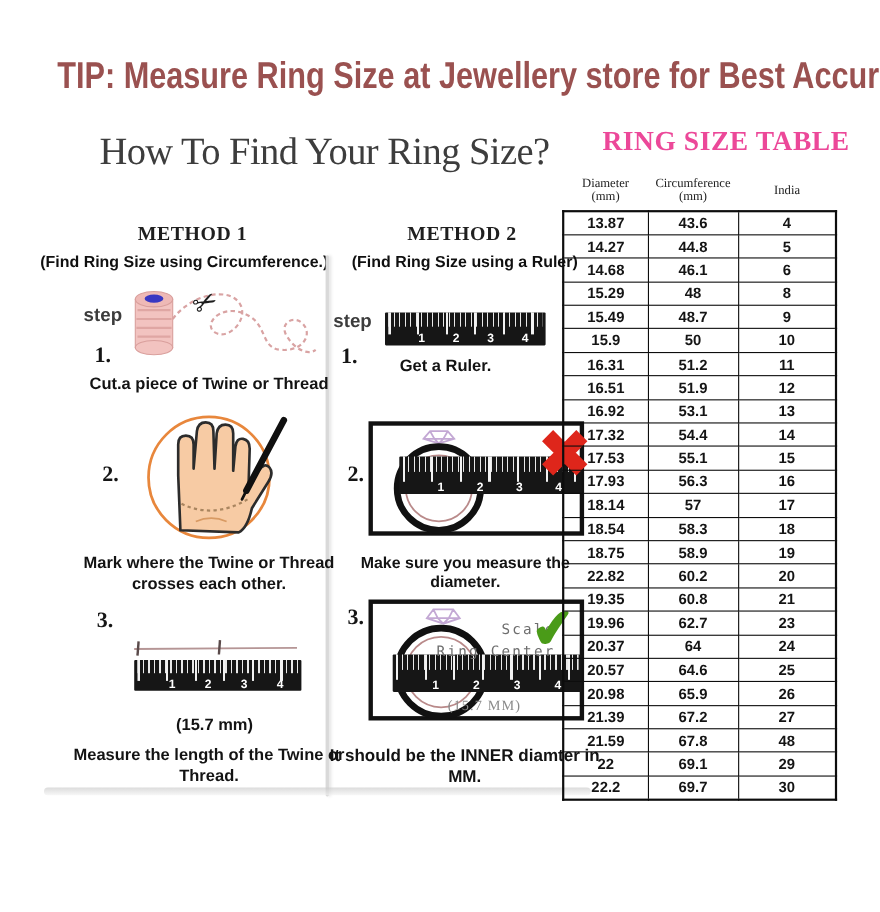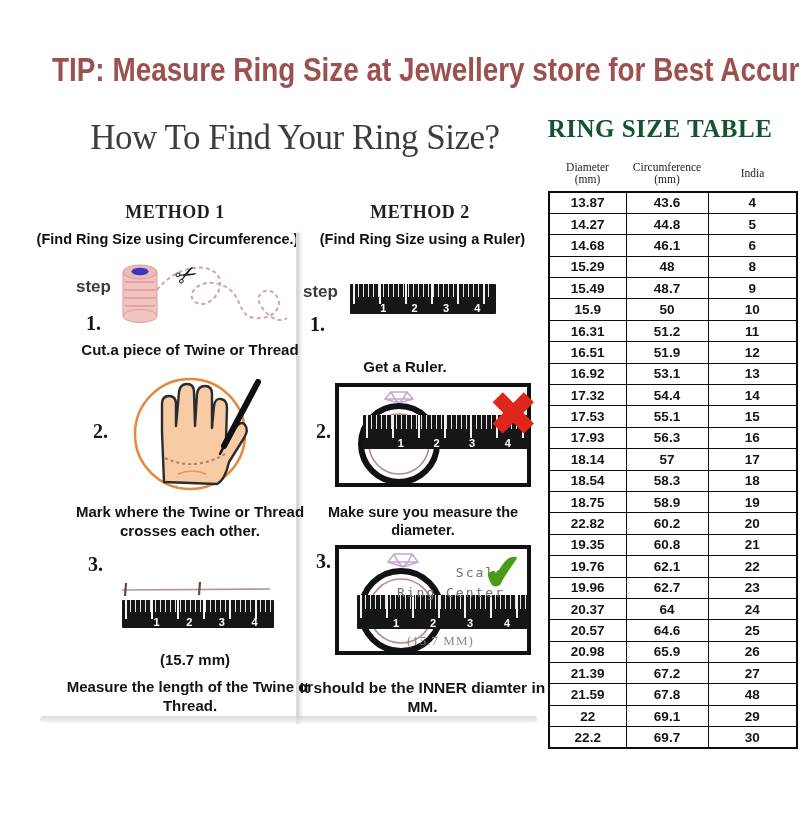--- a/index.html
+++ b/index.html
@@ -58,24 +58,24 @@
   .measure-box { position:absolute; border:4px solid #111; background:#fff; }
   .err-x   { position:absolute; color:#de261b; font-size:58px; font-weight:bold; line-height:1; }
   .ok-check{ position:absolute; color:#4a9b18; font-size:48px; font-weight:bold; line-height:1; transform:rotate(-6deg); }
   .scale-note { position:absolute; font-family:"DejaVu Sans Mono", monospace; font-size:13px;
     color:#6e6e6e; letter-spacing:2px; text-align:right; line-height:1.5; }
   .mm-note { position:absolute; font-family:"Liberation Serif", serif; font-size:13px; color:#8a8a8a; letter-spacing:1px; }
 
   
   .table-title {
     position:absolute; left:540px; top:115px; width:240px; text-align:center;
-    font-family:"Liberation Serif", serif; font-size:25px; font-weight:600; color:#14532d; letter-spacing:.5px;
+    font-family:"Liberation Serif", serif; font-size:25px; font-weight:600; color:#ec4899; letter-spacing:.5px;
     white-space:nowrap;
   }
-  .size-table { position:absolute; left:548px; top:155px; border-collapse:collapse; }
+  .size-table { position:absolute; left:511px; top:155px; border-collapse:collapse; }
   .size-table th {
     font-family:"Liberation Serif", serif; font-size:11.5px; font-weight:normal; color:#222;
     height:37px; vertical-align:middle; text-align:center; padding:0 6px; border:none;
   }
   .size-table td {
     border:1.5px solid #0d0d0d; height:21.4px; text-align:center; vertical-align:middle;
     font-size:13.5px; font-weight:bold; color:#141414; padding:0;
   }
   .size-table tbody { border:2.5px solid #0d0d0d; }
 
@@ -151,21 +151,21 @@
 
   <div class="ruler" style="left:350px; top:284px; width:146px; height:30px;">
     <div class="nums">
       <span>1</span>
       <span>2</span>
       <span>3</span>
       <span>4</span>
     </div>
   </div>
 
-  <div class="caption" style="left:330px; top:358px; width:150px;">Get a Ruler.</div>
+  <div class="caption" style="left:330px; top:324px; width:150px;">Get a Ruler.</div>
 
   <div class="step-num" style="left:316px; top:420px;">2.</div>
 
   <div class="measure-box" style="left:335px; top:383px; width:196px; height:104px;">
     <svg class="svg-abs" style="left:10px; top:2px;" width="100" height="100" viewBox="0 0 100 100">
       <path d="M50,14 L36,10 L42,3 L58,3 L64,10 Z M36,10 L64,10 M42,3 L46,10 L50,14 M58,3 L54,10 L50,14" fill="#ffffff" stroke="#c3a8d4" stroke-width="1.6"></path>
       <circle cx="50" cy="55" r="38" fill="none" stroke="#111" stroke-width="6"></circle>
       <circle cx="50" cy="55" r="30" fill="none" stroke="#b98a8a" stroke-width="1.6"></circle>
     </svg>
     <div class="ruler" style="left:24px; top:28px; width:166px; height:34px;">
@@ -302,25 +302,20 @@
           <td>22.82</td>
           <td>60.2</td>
           <td>20</td>
         </tr>
         <tr>
           <td>19.35</td>
           <td>60.8</td>
           <td>21</td>
         </tr>
         <tr>
-          <td>19.76</td>
-          <td>62.1</td>
-          <td>22</td>
-        </tr>
-        <tr>
           <td>19.96</td>
           <td>62.7</td>
           <td>23</td>
         </tr>
         <tr>
           <td>20.37</td>
           <td>64</td>
           <td>24</td>
         </tr>
         <tr>

